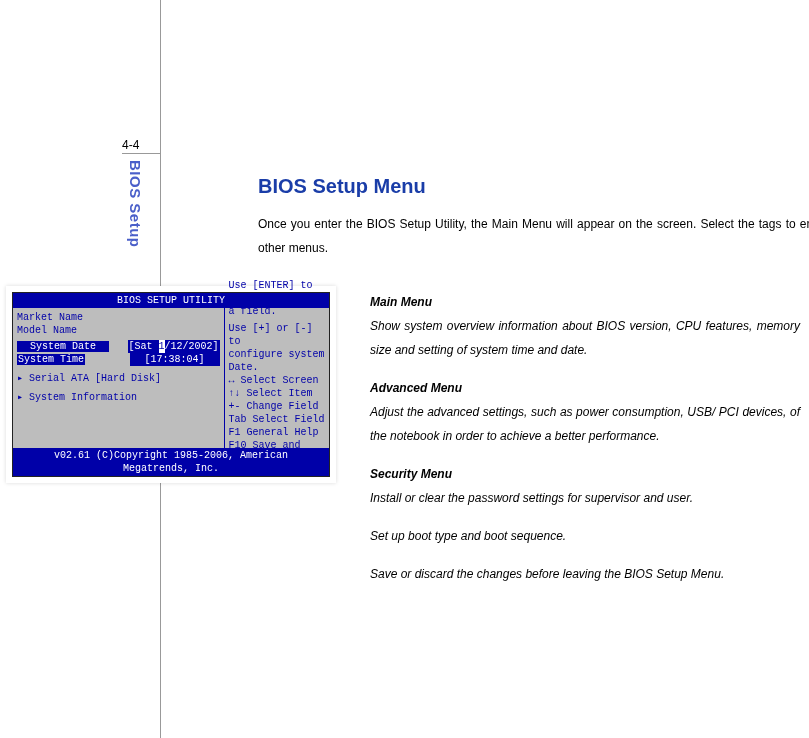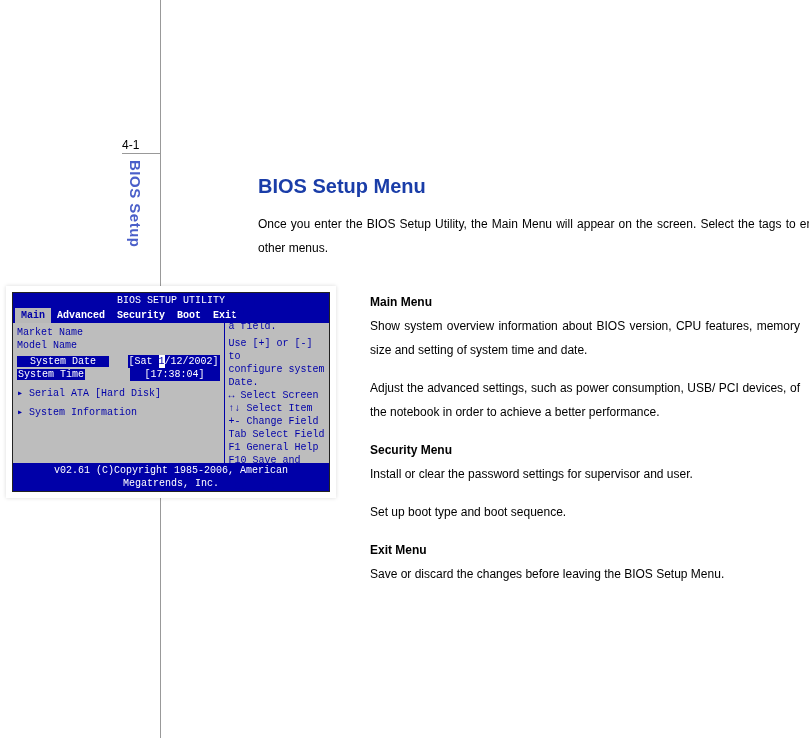--- a/index.html
+++ b/index.html
@@ -103,48 +103,42 @@
     flex-direction: column;
     justify-content: center;
   }
   .bios-footer { background: #0000a8; color: #fff; text-align: center; padding: 1px 12px; }
   .right-col {
     position: absolute;
     left: 370px;
     top: 290px;
     width: 430px;
     line-height: 2.0;
+    font-style: italic;
   }
   .right-col .section { margin-bottom: 14px; }
   .right-col .section-title { font-weight: bold; margin-bottom: 0; }
   .right-col p { text-align: justify; }
 </style>
 </head>
 <body>
 
 <div class="vline"></div>
-<div class="page-number">4-1</div>
+<div class="page-number">4-4</div>
 <div class="hline"></div>
 <div class="sidetab">BIOS Setup</div>
 
 <div class="content">
   <div class="heading">BIOS Setup Menu</div>
   <p class="intro">Once you enter the BIOS Setup Utility, the Main Menu will appear on the screen.    Select the tags to enter the other menus.</p>
 </div>
 
 <div class="screenshot-wrap">
   <div class="bios-screen">
     <div class="bios-title">BIOS SETUP UTILITY</div>
-    <div class="bios-tabs">
-      <span class="active">Main</span>
-      <span>Advanced</span>
-      <span>Security</span>
-      <span>Boot</span>
-      <span>Exit</span>
-    </div>
     <div class="bios-body">
       <div class="bios-left">
         <div>Market Name</div>
         <div>Model Name</div>
         <div style="height:3px"></div>
         <div>
           <span style="color:#fff;background:#0000a8;padding:0 13px">System Date</span>
           <span style="float:right;color:#fff;background:#0000a8;padding:0 1px">
             <span>[Sat </span><span class="hl">1</span><span>/12/2002]</span>
           </span>
@@ -180,26 +174,26 @@
     <div class="bios-footer">v02.61 (C)Copyright 1985-2006, American Megatrends, Inc.</div>
   </div>
 </div>
 
 <div class="right-col">
   <div class="section">
     <div class="section-title">Main Menu</div>
     <p>Show system overview information about BIOS version, CPU features, memory size and setting of system time and date.</p>
   </div>
   <div class="section">
+    <div class="section-title">Advanced Menu</div>
     <p>Adjust the advanced settings, such as power consumption, USB/ PCI devices, of the notebook in order to achieve a better performance.</p>
   </div>
   <div class="section">
     <div class="section-title">Security Menu</div>
     <p>Install or clear the password settings for supervisor and user.</p>
   </div>
   <div class="section">
     <p>Set up boot type and boot sequence.</p>
   </div>
   <div class="section">
-    <div class="section-title">Exit Menu</div>
     <p>Save or discard the changes before leaving the BIOS Setup Menu.</p>
   </div>
 </div>
 
 </body></html>

